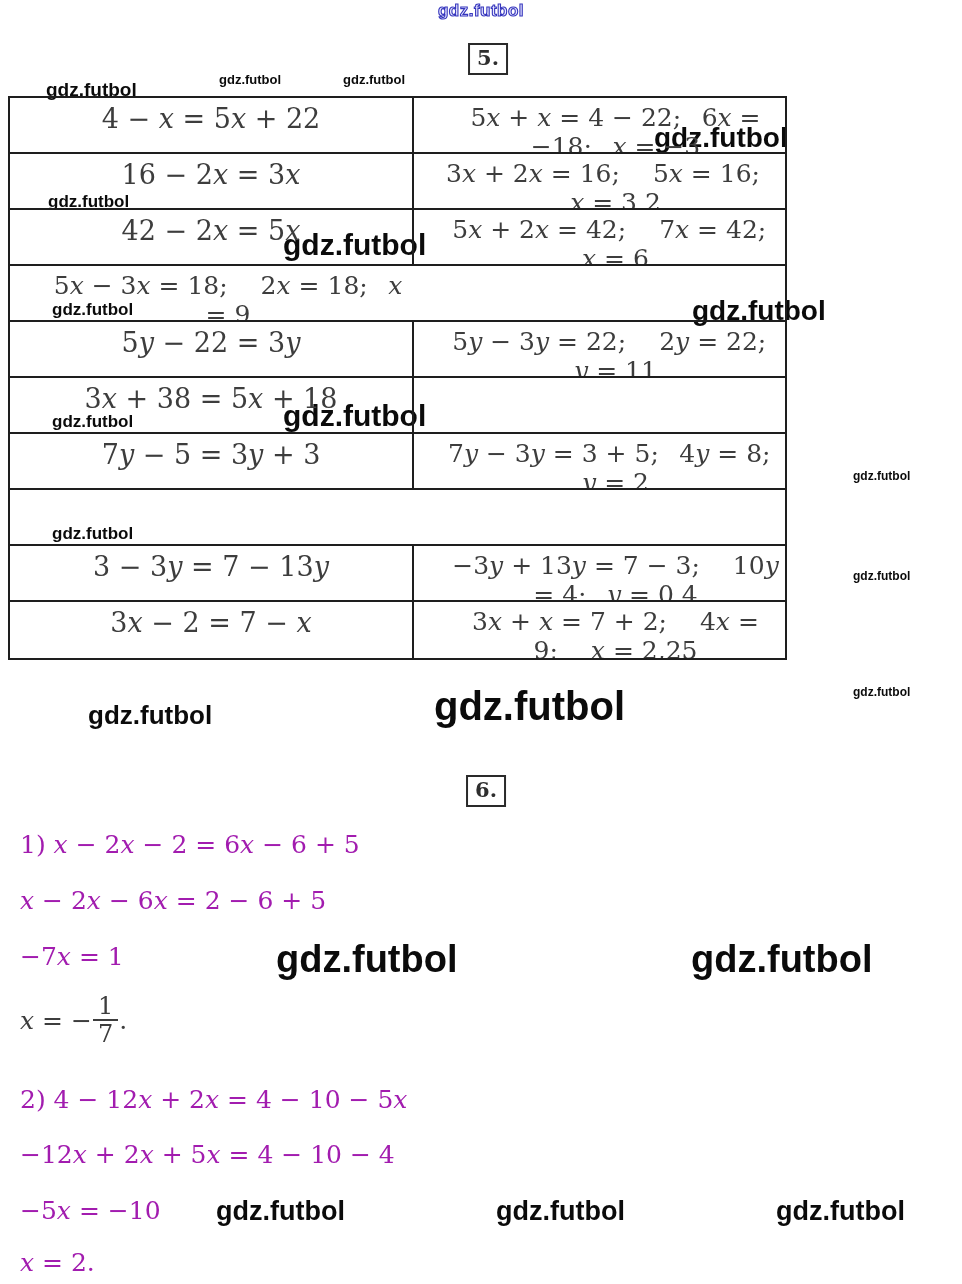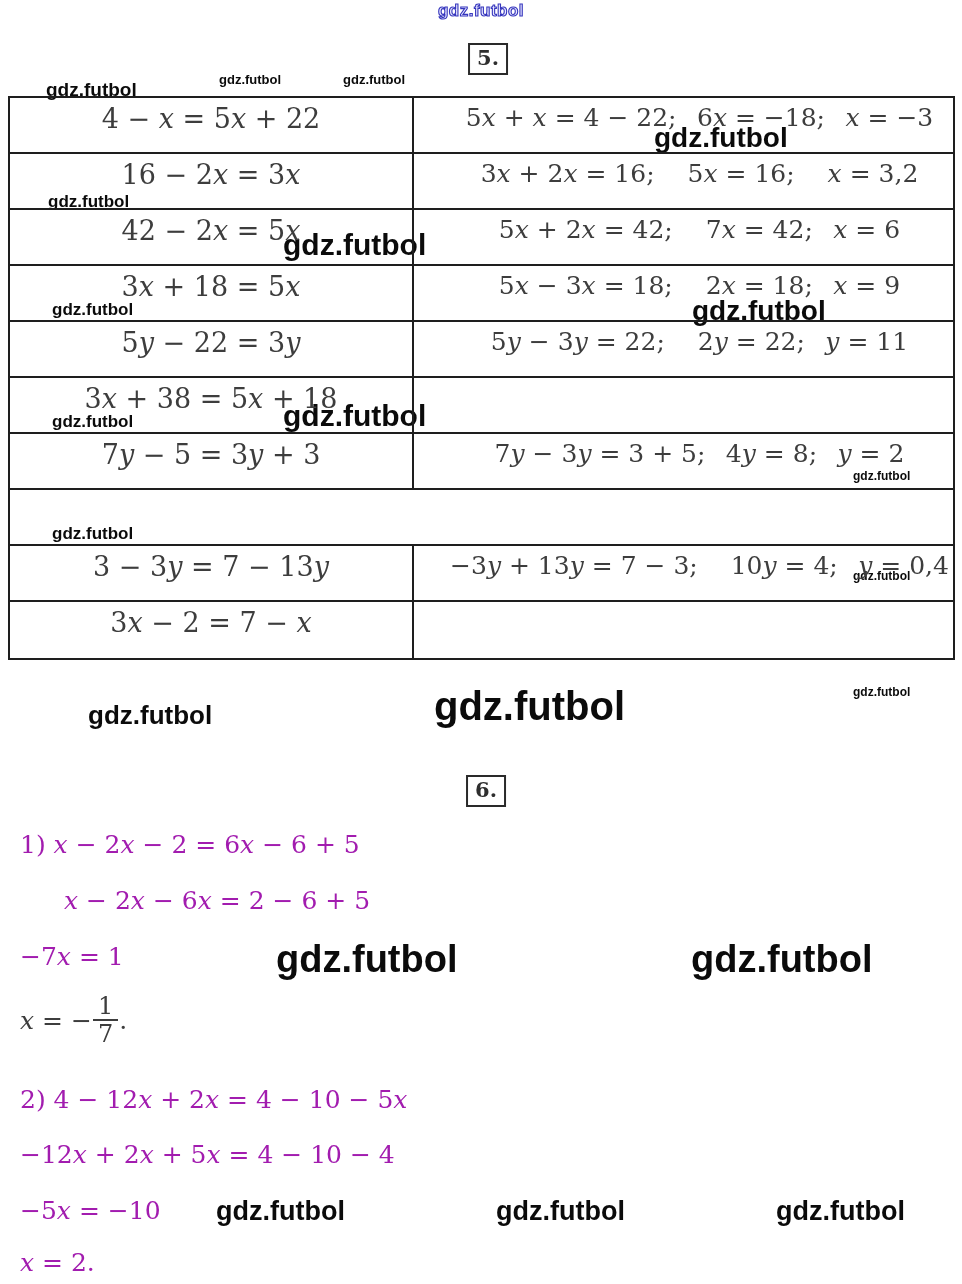--- a/index.html
+++ b/index.html
@@ -17,21 +17,21 @@
           font-family:"DejaVu Serif",serif;font-weight:700;font-size:21px;
           padding:0 7px 2px 7px;line-height:26px;}
   .numbox.five{top:43px;margin-left:7px;}
   .numbox.six{top:775px;margin-left:5px;}
 
   
   .wm{position:absolute;font-family:"Liberation Sans",sans-serif;font-weight:700;
       color:#0b0b0b;white-space:nowrap;line-height:1;}
 
   
-  .tbl{position:absolute;left:8px;top:96px;width:947px;border:2px solid #1e1e1e;
+  .tbl{position:absolute;left:8px;top:96px;width:779px;border:2px solid #1e1e1e;
        box-sizing:border-box;background:transparent;}
   .trow{display:grid;grid-template-columns:404px 1fr;height:56px;box-sizing:border-box;
         border-bottom:2px solid #1e1e1e;}
   .trow:last-child{border-bottom:none;}
   .cell{box-sizing:border-box;padding-top:5px;text-align:center;
         font-family:"DejaVu Serif",serif;color:#3d3d3d;overflow:hidden;}
   .cell.eq{border-right:2px solid #1e1e1e;font-size:27px;}
   .cell.sol{font-size:25px;margin-left:32px;}
   .cell i{font-style:italic;}
 
@@ -85,21 +85,20 @@
     </div>
     <div class="trow">
       <div class="cell eq">16 − 2<i>x</i> = 3<i>x</i></div>
       <div class="cell sol">3<i>x</i> + 2<i>x</i> = 16;  5<i>x</i> = 16;  <i>x</i> = 3,2</div>
     </div>
     <div class="trow">
       <div class="cell eq">42 − 2<i>x</i> = 5<i>x</i></div>
       <div class="cell sol">5<i>x</i> + 2<i>x</i> = 42;  7<i>x</i> = 42;  <i>x</i> = 6</div>
     </div>
     <div class="trow">
-      <div class="cell eq">3<i>x</i> + 18 = 5<i>x</i></div>
       <div class="cell sol">5<i>x</i> − 3<i>x</i> = 18;  2<i>x</i> = 18;  <i>x</i> = 9</div>
     </div>
     <div class="trow">
       <div class="cell eq">5<i>y</i> − 22 = 3<i>y</i></div>
       <div class="cell sol">5<i>y</i> − 3<i>y</i> = 22;  2<i>y</i> = 22;  <i>y</i> = 11</div>
     </div>
     <div class="trow">
       <div class="cell eq">3<i>x</i> + 38 = 5<i>x</i> + 18</div>
     </div>
     <div class="trow">
@@ -107,25 +106,26 @@
       <div class="cell sol">7<i>y</i> − 3<i>y</i> = 3 + 5;  4<i>y</i> = 8;  <i>y</i> = 2</div>
     </div>
     <div class="trow">
     </div>
     <div class="trow">
       <div class="cell eq">3 − 3<i>y</i> = 7 − 13<i>y</i></div>
       <div class="cell sol">−3<i>y</i> + 13<i>y</i> = 7 − 3;  10<i>y</i> = 4;  <i>y</i> = 0,4</div>
     </div>
     <div class="trow">
       <div class="cell eq">3<i>x</i> − 2 = 7 − <i>x</i></div>
+      <div class="cell sol">3<i>x</i> + <i>x</i> = 7 + 2;  4<i>x</i> = 9;  <i>x</i> = 2,25</div>
     </div>
   </div>
 
   <div class="mline" style="top:830px;">1) <i>x</i> − 2<i>x</i> − 2 = 6<i>x</i> − 6 + 5</div>
-  <div class="mline" style="top:886px;margin-left:44px;"><i>x</i> − 2<i>x</i> − 6<i>x</i> = 2 − 6 + 5</div>
+  <div class="mline" style="top:886px;"><i>x</i> − 2<i>x</i> − 6<i>x</i> = 2 − 6 + 5</div>
   <div class="mline" style="top:942px;">−7<i>x</i> = 1</div>
 
   <div class="fracline">
     <span><i>x</i> = −</span>
     <span class="frac">
       <span class="num">1</span>
       <span class="bar"></span>
       <span class="den">7</span>
     </span>
     <span>.</span>

